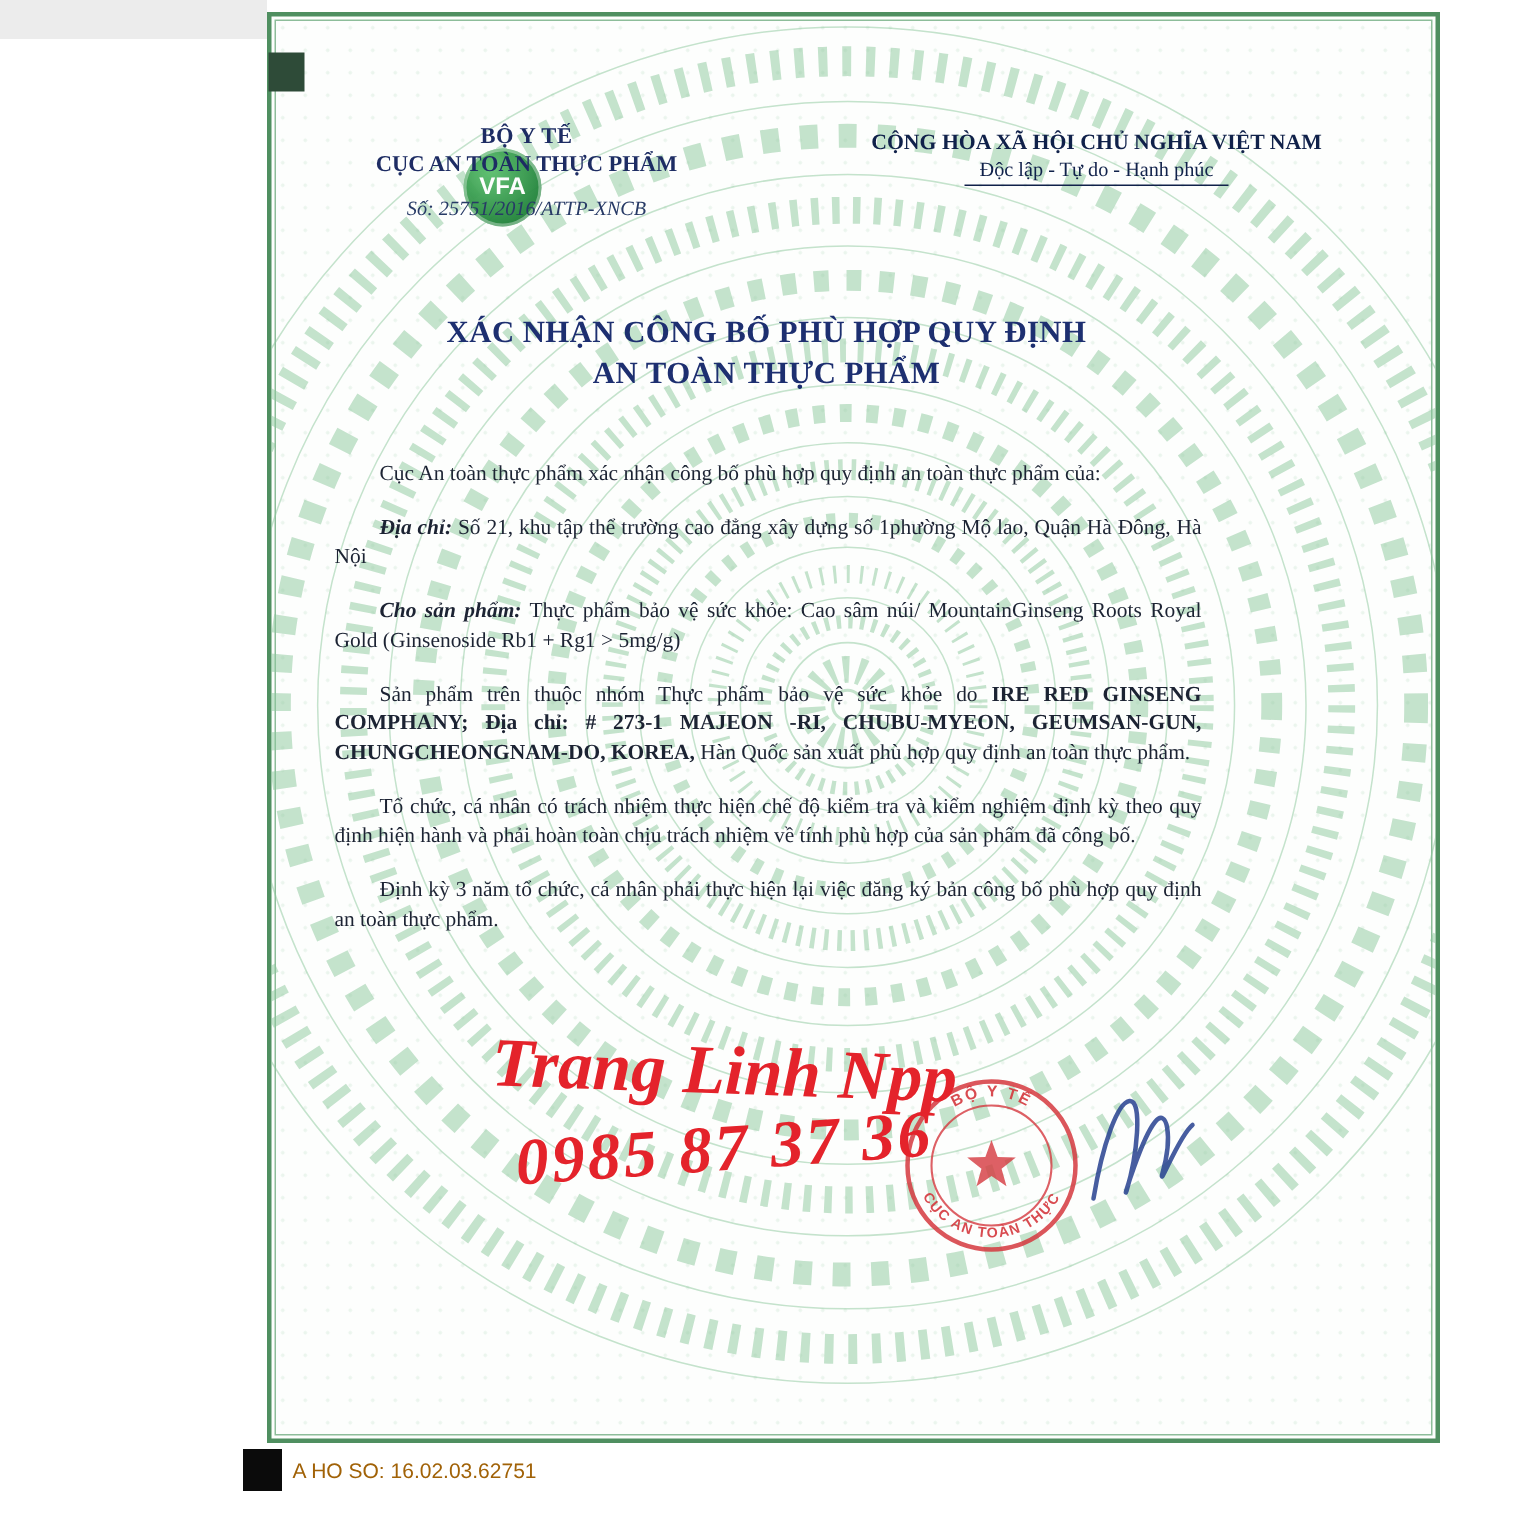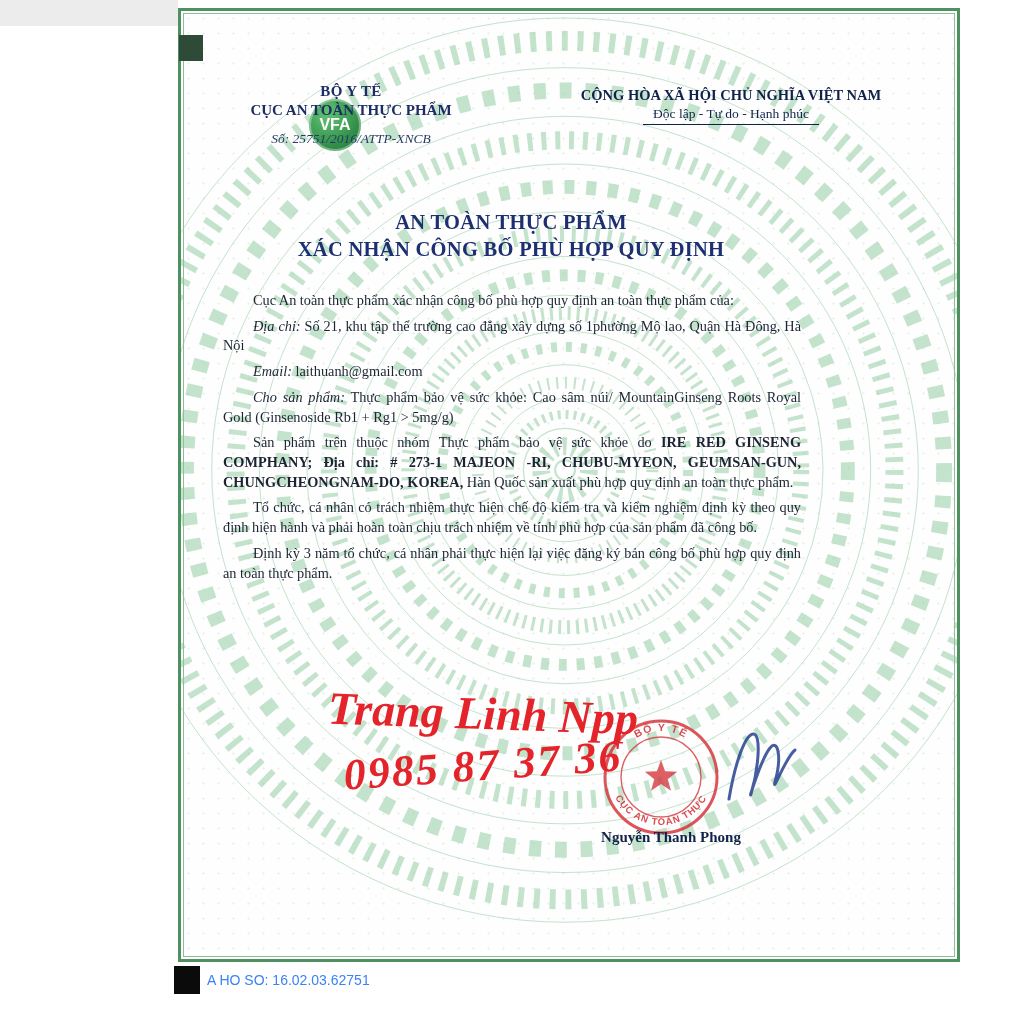--- a/index.html
+++ b/index.html
@@ -37,23 +37,23 @@
   .nation { font-weight:bold; font-size:14.5px; }
   .motto { font-size:13.5px; margin-top:0; display:inline-block; border-bottom:1px solid #10214a; padding:0 10px 2px; }
   .date-line { font-style:italic; font-size:13.5px; margin-top:14px; }
 
   .title {
     position:absolute; left:42px; top:198px; width:576px; text-align:center;
     color:#1d2f70; font-weight:bold; font-size:20.5px; line-height:1.3; letter-spacing:.3px; z-index:2;
   }
 
   .bodytext { position:absolute; left:42px; top:280px; width:578px; font-size:14.3px; line-height:1.38; color:#1c2333; z-index:2; }
-  .bodytext p { margin:0 0 6px; text-align:justify; text-indent:30px; }
+  .bodytext p { margin:16px 0 6px; text-align:justify; text-indent:30px; }
   .lbl { font-style:italic; }
-  .lblb { font-style:italic; font-weight:normal; }
+  .lblb { font-style:italic; font-weight:bold; }
   .boldval { font-weight:bold; }
   .row { position:relative; }
   .fax-pos { position:absolute; left:368px; top:0; }
 
   .recipients { position:absolute; left:42px; top:680px; font-size:13.8px; color:#1c2333; z-index:2; }
   .recipients .head { font-weight:bold; font-style:italic; }
   .recipients div { margin-top:3px; }
 
   .signer-title {
     position:absolute; left:340px; top:682px; width:300px; text-align:center;
@@ -67,22 +67,22 @@
   .stamp { position:absolute; left:400px; top:690px; width:240px; height:150px; z-index:4; }
 
   .wm {
     position:absolute; left:2px; top:676px; width:600px; text-align:center;
     color:#e4232b; font-style:italic; font-weight:bold; z-index:5; pointer-events:none;
   }
   .wm .l1 { font-size:46px; transform:rotate(2deg); }
   .wm .l2 { font-size:44px; transform:rotate(-4deg); letter-spacing:2px; }
 
   .file-ref {
-    position:absolute; left:174px; top:966px; display:flex; align-items:center; gap:7px;
-    font-family:"Liberation Sans", sans-serif; font-size:14px; color:#3b82f6; z-index:7;
+    position:absolute; left:162px; top:966px; display:flex; align-items:center; gap:7px;
+    font-family:"Liberation Sans", sans-serif; font-size:14px; color:#a16207; z-index:7;
   }
   .black-bar { width:26px; height:28px; background:#0b0b0b; display:inline-block; }
 </style>
 </head>
 <body>
 
 <div class="canvas">
   <div class="top-strip"></div>
 
   <div class="doc-frame">
@@ -126,49 +126,44 @@
     <div class="vfa">
       <span>VFA</span>
     </div>
 
     <div class="hright">
       <div class="nation">CỘNG HÒA XÃ HỘI CHỦ NGHĨA VIỆT NAM</div>
       <div><span class="motto">Độc lập - Tự do - Hạnh phúc</span></div>
     </div>
 
     <div class="title">
+      <div>XÁC NHẬN CÔNG BỐ PHÙ HỢP QUY ĐỊNH</div>
       <div>AN TOÀN THỰC PHẨM</div>
-      <div>XÁC NHẬN CÔNG BỐ PHÙ HỢP QUY ĐỊNH</div>
     </div>
 
     <div class="bodytext">
       <p><span>Cục An toàn thực phẩm xác nhận công bố phù hợp quy định an toàn thực phẩm của:</span></p>
       <p>
         <span class="lblb">Địa chỉ:</span>
         <span>Số 21, khu tập thể trường cao đẳng xây dựng số 1phường Mộ lao, Quận Hà Đông, Hà Nội</span>
-      </p>
-      <p>
-        <span class="lblb">Email:</span>
-        <span>laithuanh@gmail.com</span>
       </p>
       <p>
         <span class="lblb">Cho sản phẩm:</span>
         <span>Thực phẩm bảo vệ sức khỏe: Cao sâm núi/ MountainGinseng Roots Royal Gold (Ginsenoside Rb1 + Rg1 &gt; 5mg/g)</span>
       </p>
       <p>
         <span>Sản phẩm trên thuộc nhóm Thực phẩm bảo vệ sức khỏe do</span>
         <span class="boldval">IRE RED GINSENG COMPHANY; Địa chỉ: # 273-1 MAJEON -RI, CHUBU-MYEON, GEUMSAN-GUN, CHUNGCHEONGNAM-DO, KOREA,</span>
         <span>Hàn Quốc sản xuất phù hợp quy định an toàn thực phẩm.</span>
       </p>
       <p>Tổ chức, cá nhân có trách nhiệm thực hiện chế độ kiểm tra và kiểm nghiệm định kỳ theo quy định hiện hành và phải hoàn toàn chịu trách nhiệm về tính phù hợp của sản phẩm đã công bố.</p>
       <p>Định kỳ 3 năm tổ chức, cá nhân phải thực hiện lại việc đăng ký bản công bố phù hợp quy định an toàn thực phẩm.</p>
     </div>
 
 
-    <div class="signer-name">Nguyễn Thanh Phong</div>
 
     <svg class="stamp" viewBox="0 0 240 150">
       <circle cx="80" cy="76" r="56" fill="none" stroke="#d5383e" stroke-width="3" opacity="0.85"></circle>
       <circle cx="80" cy="76" r="40" fill="none" stroke="#d5383e" stroke-width="1.4" opacity="0.8"></circle>
       <path d="M 80,59 L 84.1,70.3 L 96.2,70.7 L 86.7,78.2 L 90,89.8 L 80,83 L 70,89.8 L 73.3,78.2 L 63.8,70.7 L 75.9,70.3 Z" fill="#d5383e" opacity="0.8"></path>
       <path id="arcTop" d="M 34,76 A 46,46 0 0 1 126,76" fill="none"></path>
       <path id="arcBottom" d="M 28,72 A 52,52 0 0 0 132,72" fill="none"></path>
       <text font-size="10.5" font-weight="bold" fill="#d5383e" letter-spacing="1.5" opacity="0.9" font-family="Liberation Sans, sans-serif">
         <textPath href="#arcTop" startOffset="50%" text-anchor="middle">BỘ Y TẾ</textPath>
       </text>

